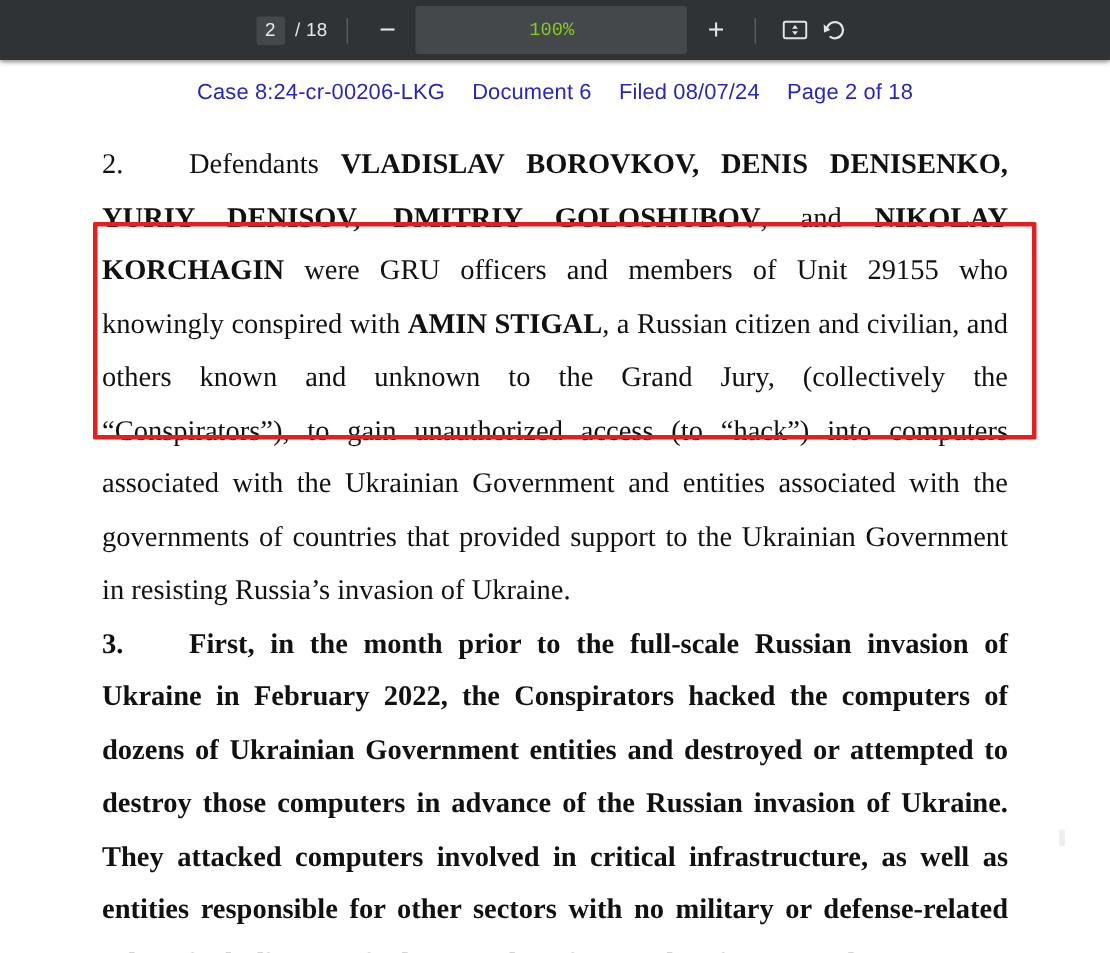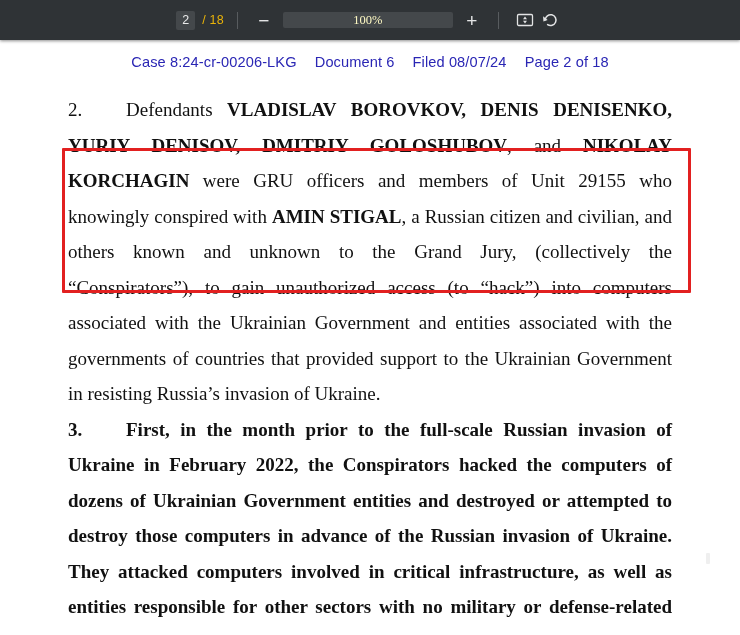--- a/index.html
+++ b/index.html
@@ -38,21 +38,21 @@
     height: 19px;
     line-height: 19px;
     text-align: center;
     border: none;
     border-radius: 2px;
     font-family: "Liberation Sans", sans-serif;
     padding: 0;
     outline: none;
   }
   .page-total {
-    color: #eab308;
+    color: #e5e5e5;
     font-size: 12.5px;
     margin-left: 7px;
     letter-spacing: .2px;
   }
   .tb-sep {
     width: 1px;
     height: 17px;
     background: #585c5f;
     margin: 0 13px;
   }
@@ -63,30 +63,30 @@
     align-items: center;
     justify-content: center;
     color: #e3e4e5;
     border-radius: 3px;
     cursor: pointer;
     user-select: none;
   }
   .tb-btn svg { display: block; }
   .zoom-field {
     background: #44484b;
-    color: #fef9c3;
+    color: #84cc16;
     font-size: 12.5px;
-    height: 16px;
+    height: 32px;
     line-height: 20px;
     min-width: 40px;
     padding: 0 7px;
     text-align: center;
     border: none;
     border-radius: 2px;
-    font-family: Liberation Serif, serif;
+    font-family: Liberation Mono, monospace;
     margin: 0 6px;
     outline: none;
   }
   .pm-glyph {
     font-size: 19px;
     line-height: 19px;
     font-weight: 400;
     color: #e3e4e5;
   }
 

